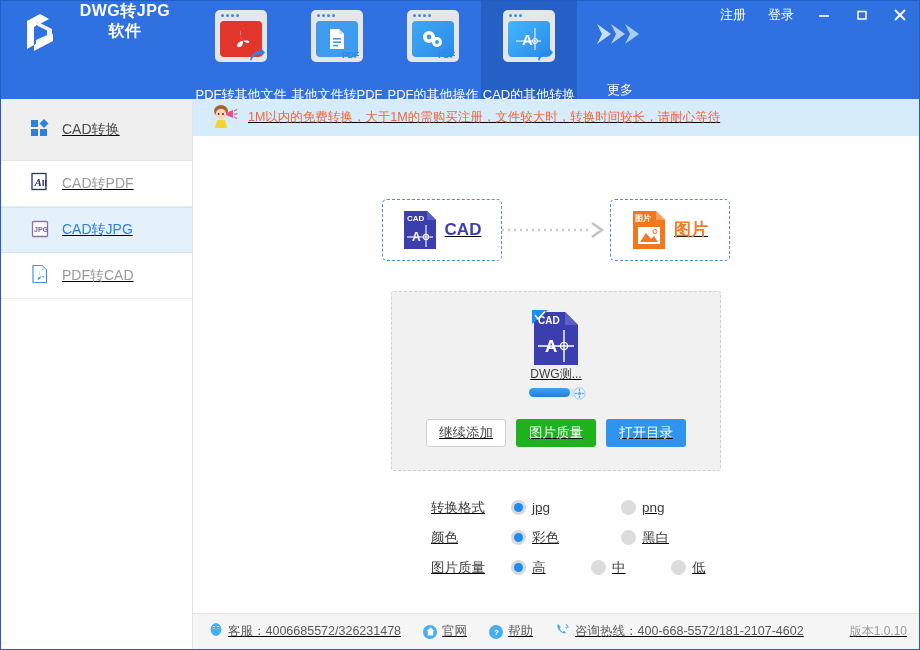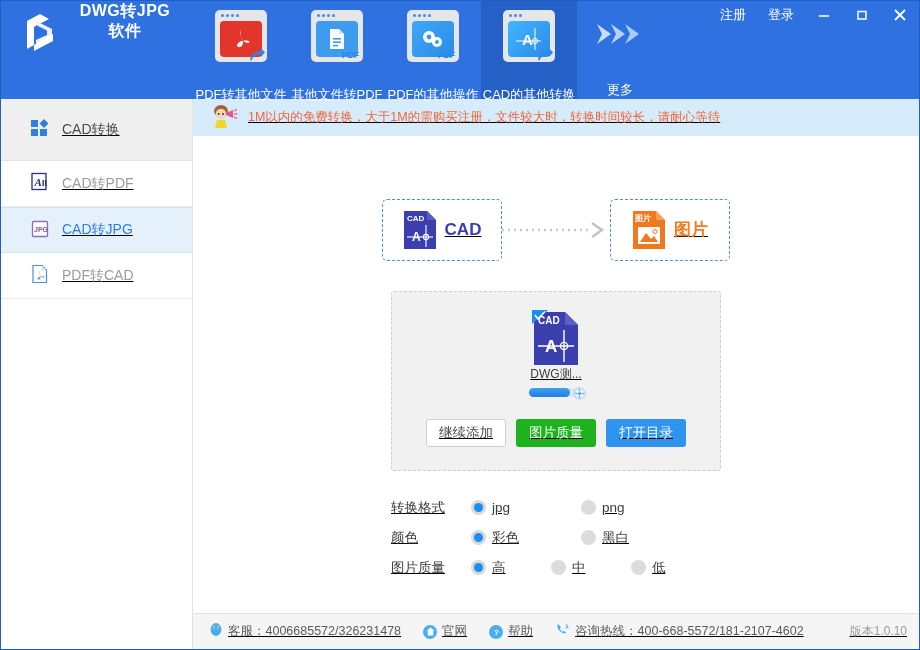--- a/index.html
+++ b/index.html
@@ -131,21 +131,21 @@
     display: flex; align-items: center; justify-content: center; cursor: pointer;
     border: 1px solid transparent; white-space: nowrap;
   }
   .btn.ghost { background: #fff; border-color: #cfcfcf; color: #4b4b4b; }
   .btn.green { background: #1eb31e; color: #fff; }
   .btn.blue { background: #2f93f0; color: #fff; }
 
   
   .options { margin-top: 22px; width: 330px; }
   .optrow { display: flex; align-items: center; height: 30px; }
-  .optlabel { width: 80px; font-size: 13.5px; color: #3b3b3b; flex: 0 0 80px; }
+  .optlabel { width: 80px; font-size: 13.5px; color: #3b3b3b; flex: 0 0 80px; margin-left: 40px; }
   .radio { display: flex; align-items: center; gap: 6px; cursor: pointer; }
   .dot {
     width: 15px; height: 15px; border-radius: 50%; background: #dcdcdc;
     display: flex; align-items: center; justify-content: center; flex: 0 0 15px;
   }
   .dot.on { background: #d8d8d8; }
   .dot.on::after { content: ""; width: 9px; height: 9px; border-radius: 50%; background: #1a8ef5; display: block; }
   .radio .rl { font-size: 13.5px; color: #3b3b3b; }
 
   

